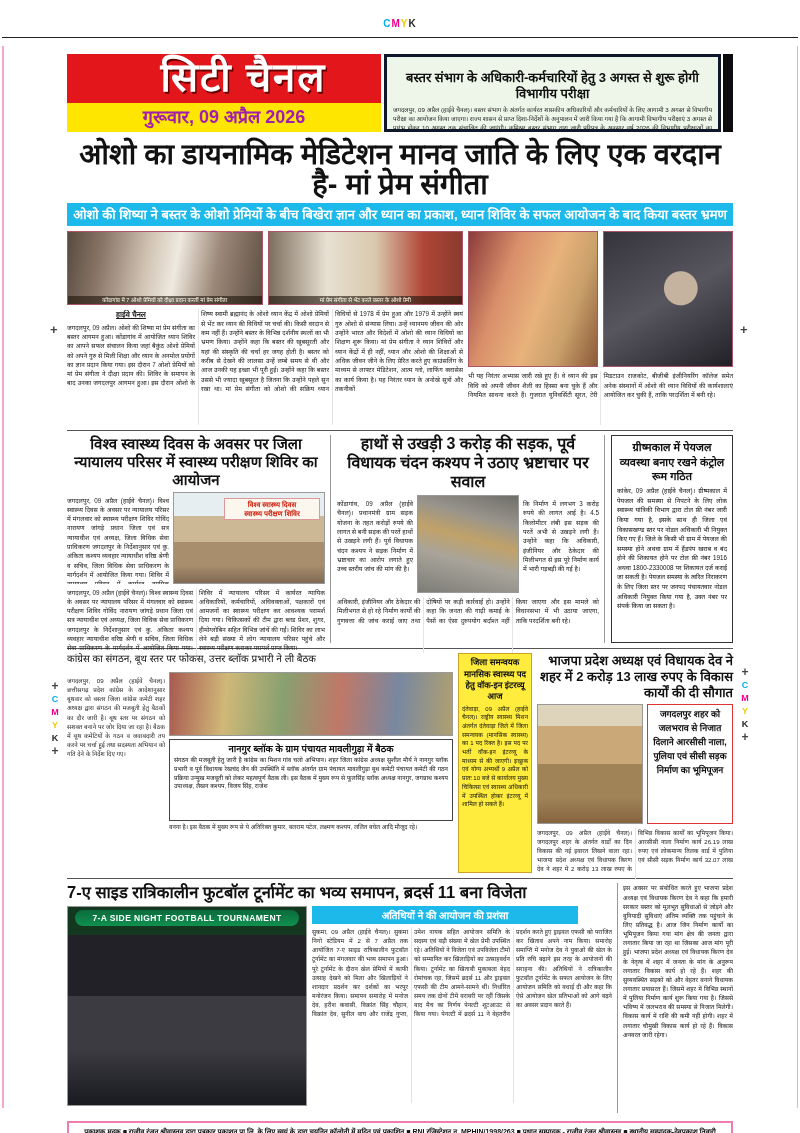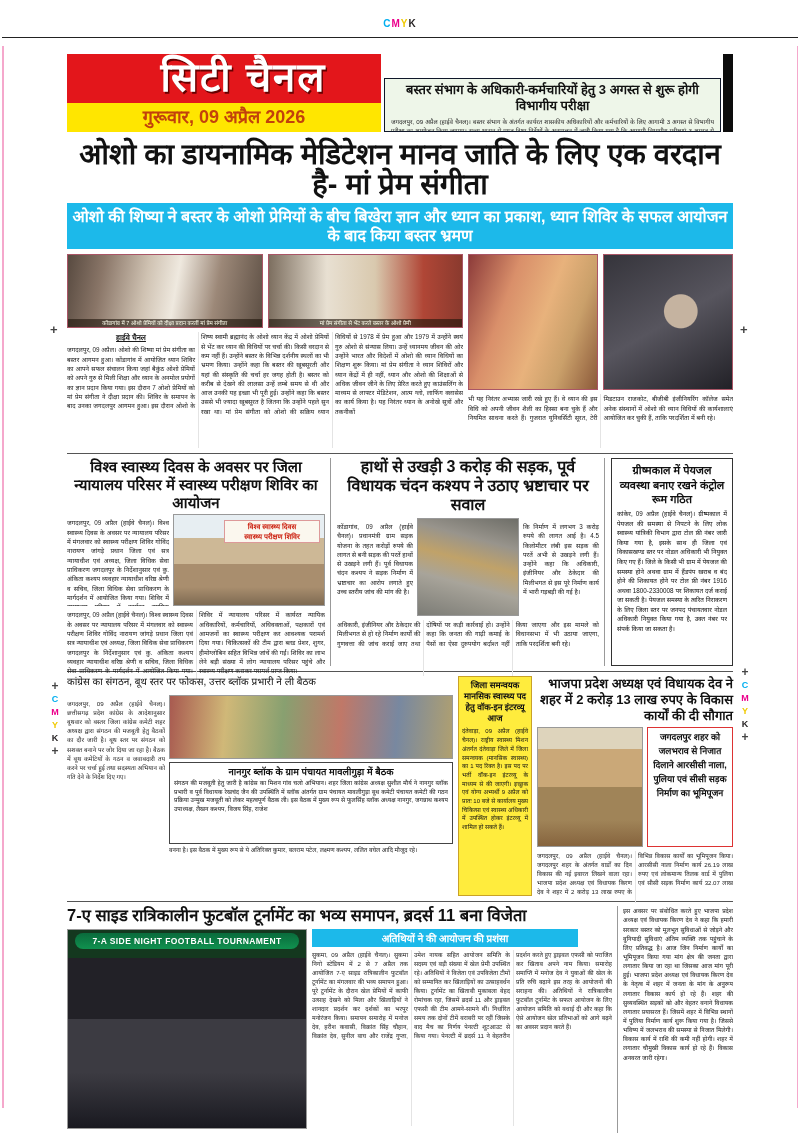--- a/index.html
+++ b/index.html
@@ -19,30 +19,30 @@
   .regstack.left{left:48px;top:680px;} .regstack.right{left:738px;top:666px;}
   .plus{font-size:12px;color:#444;display:block;line-height:13px;}
   .plusmark{position:absolute;font-size:13px;color:#444;font-weight:bold;}
   .plusmark.left{left:50px;top:322px;} .plusmark.right{left:740px;top:322px;}
 
   
   .masthead{margin-top:16px;display:flex;height:78px;}
   .mast-left{width:314px;display:flex;flex-direction:column;}
   .logo{flex:1;background:var(--red,#e3161b);color:#fff;font-weight:bold;font-size:40px;
         text-align:center;line-height:46px;letter-spacing:2px;text-shadow:1.5px 1.5px 0 #600;padding-left:39px;}
-  .dateline{height:29px;background:var(--yellow,#ffe600);color:#c2410c;font-weight:bold;
+  .dateline{height:29px;background:var(--yellow,#ffe600);color:#a21caf;font-weight:bold;
         font-size:18px;text-align:center;line-height:29px;}
-  .mast-right{flex:1;border:1px solid #0f172a;background:var(--mint,#eef6e9);padding:2px 6px;margin-left:3px;overflow:hidden;margin-top:24px;}
+  .mast-right{flex:1;border:3px solid #0f172a;background:var(--mint,#eef6e9);padding:12px 6px;margin-left:3px;overflow:hidden;}
   .ts-head{font-size:13px;font-weight:bold;text-align:center;line-height:1.25;margin:1px 0 2px;}
   .ts-body{font-size:6.2px;line-height:1.5;text-align:justify;color:#222;height:54px;overflow:hidden;}
   .mast-bar{width:10px;background:#0c0c0c;margin-left:2px;}
 
   
   .lead-headline{font-size:29px;font-weight:bold;text-align:center;line-height:1.05;margin:7px 0 3px;}
-  .lead-subhead{background:var(--cyan,#1cb9ea);color:#fff;font-weight:bold;font-size:16px;
+  .lead-subhead{background:var(--cyan,#1cb9ea);color:#fff;font-weight:bold;font-size:13px;
         text-align:center;padding:4px 2px;line-height:1.2;}
   .lead-flex{display:flex;gap:5px;margin-top:5px;}
   .lead-left{width:396px;} .lead-right{flex:1;}
   .photorow{display:flex;gap:5px;}
   .photo{position:relative;border:1px solid #a56;overflow:hidden;flex:1;}
   .lead-left .photo{height:72px;} .lead-right .photo{height:134px;}
   .cap{position:absolute;left:0;right:0;bottom:0;background:rgba(30,20,10,.6);color:#ffe;
        font-size:5.5px;text-align:center;padding:1px 2px;line-height:1.2;}
   .byline{font-weight:bold;font-size:7.5px;text-align:center;text-decoration:underline;margin-bottom:2px;}
   .bodycols{margin-top:4px;column-gap:6px;column-rule:1px solid #e4e4e4;font-size:6.3px;

